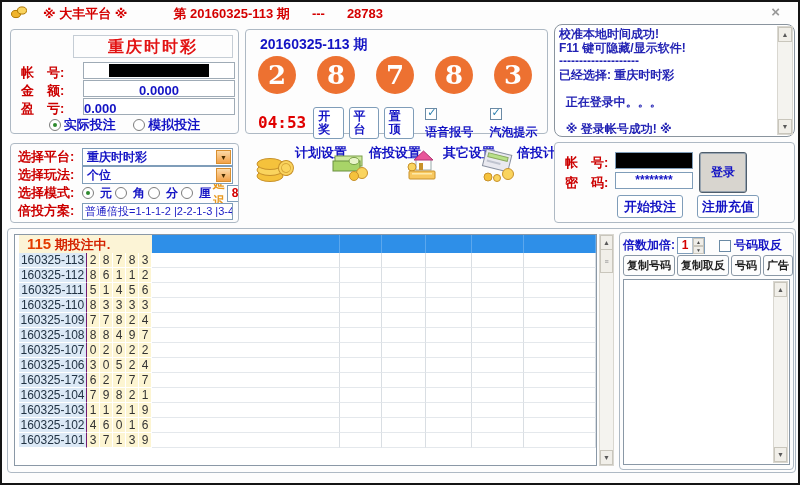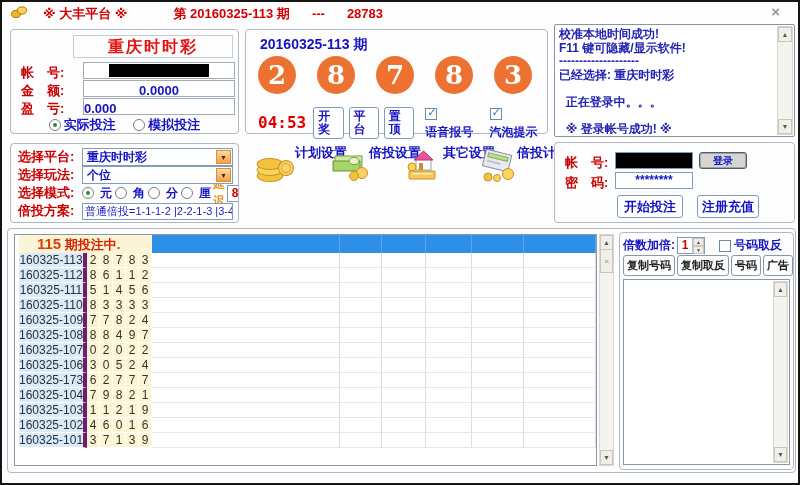--- a/index.html
+++ b/index.html
@@ -42,21 +42,21 @@
   .balls{position:absolute;left:12px;top:26px;display:flex;gap:21px;}
   .ball{width:38px;height:38px;border-radius:50%;background:#ed7131;color:#fff;font-weight:bold;font-size:26px;display:flex;align-items:center;justify-content:center;font-family:"DejaVu Serif","Liberation Serif",serif;}
   .drawbottom{position:absolute;left:12px;top:74px;right:4px;display:flex;align-items:center;gap:5px;}
   .countdown{color:#e00000;font-weight:bold;font-size:16px;font-family:"DejaVu Sans Mono","Liberation Mono",monospace;margin-right:2px;}
   .smallbtn{background:#fff;border:1px solid #7f9db9;border-radius:3px;color:#1313c4;font-weight:bold;font-size:12px;padding:2px 4px;line-height:13px;cursor:default;}
   .cb{width:12px;height:12px;border:1px solid #6a8aa5;background:#fff;display:inline-block;position:relative;vertical-align:-2px;margin-right:3px;}
   .cb.on::after{content:"\2713";position:absolute;left:1px;top:-3px;font-size:11px;color:#2a7fae;font-weight:bold;}
   .cblabel{color:#1313c4;font-size:12px;font-weight:bold;white-space:nowrap;}
   .cbwrap{margin-left:6px;}
   
-  .p-log{left:552px;top:22px;width:241px;height:113px;border:1px solid #8a949e;border-radius:2px;background:#fff;}
+  .p-log{left:552px;top:22px;width:241px;height:113px;border:1px solid #8a949e;border-radius:8px;background:#fff;}
   .loglines{position:absolute;left:4px;top:3px;right:20px;bottom:2px;overflow:hidden;}
   .logline{color:#2323b4;font-size:12px;font-weight:bold;line-height:13.5px;white-space:pre;}
   .sbar{position:absolute;background:#f4f3ef;border:1px solid #d9d7d0;display:flex;flex-direction:column;justify-content:space-between;align-items:stretch;}
   .sb-log{right:1px;top:1px;bottom:1px;width:16px;}
   .sbtn{height:15px;background:#f1efe9;border:1px solid #c9c6bc;color:#5a5a5a;font-size:7px;display:flex;align-items:center;justify-content:center;}
   .sthumb{height:24px;background:#f1efe9;border:1px solid #c9c6bc;margin-top:-1px;display:flex;align-items:center;justify-content:center;color:#8a8a8a;font-size:7px;letter-spacing:0;}
   
   .p-select{left:8px;top:141px;width:229px;height:80px;padding:4px 5px 3px 7px;display:flex;flex-direction:column;justify-content:space-between;overflow:hidden;}
   .selrow{display:flex;align-items:center;height:18px;}
   .selrow .rlabel{width:64px;flex:none;}
@@ -74,47 +74,47 @@
   .tools{position:absolute;left:247px;top:142px;width:300px;height:78px;display:flex;justify-content:space-between;padding:0 6px;}
   .tool{width:66px;display:flex;justify-content:flex-start;cursor:default;}
   .tool .ticon{height:44px;display:flex;align-items:center;justify-content:center;}
   .tool .tlabel{color:#1313c4;font-weight:bold;font-size:13px;white-space:nowrap;}
   
   .p-login{left:552px;top:140px;width:241px;height:81px;}
   .lg-lbl1{position:absolute;left:10px;top:11px;}
   .lg-lbl2{position:absolute;left:10px;top:31px;}
   .lg-acc{position:absolute;left:60px;top:9px;width:78px;height:17px;border:1px solid #7f9db9;background:#000;}
   .lg-pwd{position:absolute;left:60px;top:29px;width:78px;height:17px;border:1px solid #7f9db9;background:#fff;text-align:center;color:#1313c4;font-weight:bold;font-size:12px;line-height:15px;}
-  .loginbtn{position:absolute;left:144px;top:9px;width:48px;height:17px;background:#d8d5cf;border:1px solid #4f5e6c;border-radius:3px;box-shadow:inset 0 0 0 1px #98a4b0;color:#1313c4;font-weight:bold;font-size:10px;display:flex;align-items:center;justify-content:center;cursor:default;}
+  .loginbtn{position:absolute;left:144px;top:9px;width:48px;height:41px;background:#d8d5cf;border:1px solid #4f5e6c;border-radius:3px;box-shadow:inset 0 0 0 1px #98a4b0;color:#1313c4;font-weight:bold;font-size:12px;display:flex;align-items:center;justify-content:center;cursor:default;}
   .startbtn{position:absolute;left:62px;top:52px;width:66px;height:23px;}
   .regbtn{position:absolute;left:142px;top:52px;width:62px;height:23px;}
   .wbtn{background:#fff;border:1px solid #7f9db9;border-radius:3px;color:#1313c4;font-weight:bold;font-size:13px;display:flex;align-items:center;justify-content:center;cursor:default;}
   
   .p-bottom{left:5px;top:226px;width:789px;height:245px;}
   .tbl{position:absolute;left:6px;top:5px;width:583px;height:232px;border:1px solid #8a98a6;background:#fff;padding-left:4px;overflow:hidden;}
   .trow,.thead,.tstatus{display:flex;width:100%;}
   .thead{height:17px;background:#7b7ce0;}
   .hcell{color:#ffff42;font-weight:bold;font-size:12px;text-align:center;line-height:17px;border-right:1px solid #9fa0ec;overflow:hidden;white-space:nowrap;}
   .tstatus{height:18px;}
-  .st-left{width:133px;flex:none;background:#fcf4d6;color:#d42200;white-space:nowrap;overflow:hidden;padding-left:18px;}
+  .st-left{width:133px;flex:none;background:#fcf4d6;color:#d42200;white-space:nowrap;overflow:hidden;padding-left:8px;}
   .st-left .stnum{font-size:15px;font-weight:bold;color:#e33c00;line-height:18px;}
   .st-left .sttxt{font-size:13px;font-weight:bold;line-height:18px;}
   .st-right{flex:1;display:flex;background:#2e8fe8;}
   .st-right div{border-right:1px solid rgba(255,255,255,0.22);}
   .trow{height:15px;}
   .tcell{font-size:12px;line-height:15px;text-align:center;overflow:hidden;white-space:nowrap;}
   .c-period{width:68px;flex:none;}
   .c-d{width:13px;flex:none;}
   .c-buy{flex:1;}
   .c-zhushu{width:42px;flex:none;}
   .c-beishu{width:44px;flex:none;}
   .c-yjf{width:46px;flex:none;}
   .c-jine{width:52px;flex:none;}
   .c-jiangjin{width:72px;flex:none;}
-  .pcell{background:#dce9f6;color:#223344;border-right:4px solid #701a75;border-bottom:1px solid #fff;}
+  .pcell{background:#dce9f6;color:#223344;border-right:1px solid #701a75;border-bottom:1px solid #fff;}
   .dcell{background:#fdf5d2;color:#333;border-right:1px solid #fff;border-bottom:1px solid #fff;}
   .ecell{background:#fff;border-right:1px solid #d9dee3;border-bottom:1px solid #e4e8ec;}
   .sb-table{left:591px;top:5px;width:15px;height:232px;}
   
   .rbox{position:absolute;left:611px;top:3px;width:175px;height:238px;border:1px solid #aeb9c4;border-radius:4px;padding:3px 3px;}
   .rrow1{display:flex;align-items:center;height:19px;}
   .multlbl{color:#1313c4;font-weight:bold;font-size:12px;white-space:nowrap;}
   .invlbl{color:#1313c4;font-weight:bold;font-size:12px;white-space:nowrap;}
   .inv{margin-left:14px;display:flex;align-items:center;}
   .rrow2{display:flex;align-items:center;gap:2px;margin-top:0;height:20px;}

